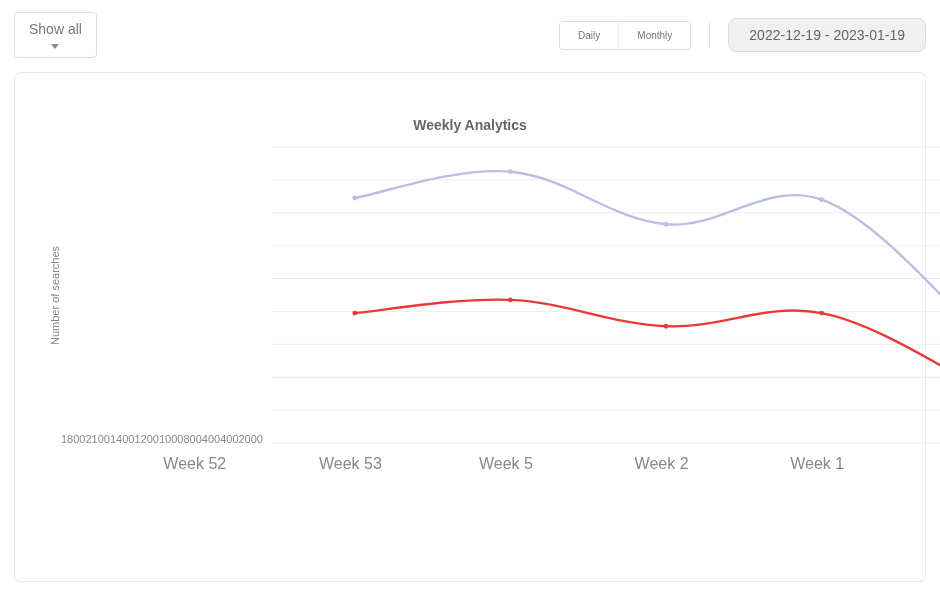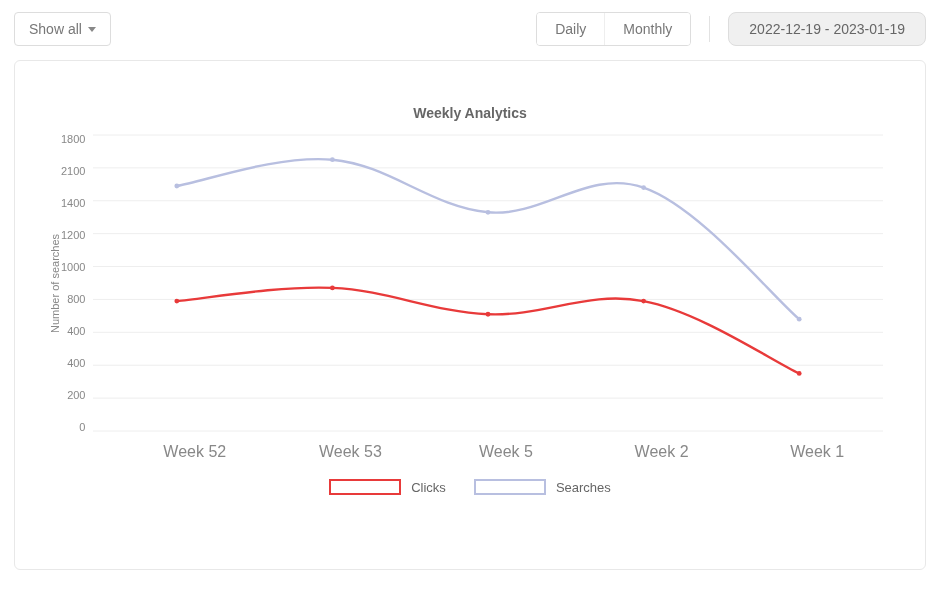--- a/index.html
+++ b/index.html
@@ -20,38 +20,39 @@
       display: inline-flex;
       align-items: center;
       gap: 6px;
       border: 1px solid #ddd;
       border-radius: 4px;
       padding: 8px 14px;
       font-size: 14px;
       color: #777;
       background: #fff;
       cursor: pointer;
+      flex-direction: column;
     }
     .caret-down {
       width: 0; height: 0;
       border-left: 4px solid transparent;
       border-right: 4px solid transparent;
       border-top: 5px solid #888;
       margin-top: 1px;
     }
     .spacer { flex: 1; }
     .seg-group {
       display: inline-flex;
       border: 1px solid #ddd;
       border-radius: 4px;
       overflow: hidden;
     }
     .seg-btn {
       padding: 8px 18px;
-      font-size: 14px;
+      font-size: 10px;
       color: #777;
       background: #fff;
       border: none;
       cursor: pointer;
     }
     .seg-btn + .seg-btn { border-left: 1px solid #eee; }
     .seg-btn.active { color: #E83A3A; }
     .vdiv {
       width: 1px; height: 26px; background: #e2e2e2;
       margin: 0 6px;
@@ -90,21 +91,20 @@
       transform: rotate(180deg);
       font-size: 11px;
       color: #888;
       text-align: center;
       padding-right: 4px;
       align-self: center;
       height: 300px;
     }
     .y-ticks {
       display: flex;
-      flex-direction: column;
       justify-content: space-between;
       align-items: flex-end;
       font-size: 11px;
       color: #888;
       padding-right: 8px;
       height: 300px;
       margin-top: 4px;
     }
     .plot {
       position: relative;
@@ -208,23 +208,13 @@
   </div>
 
   <div class="x-ticks">
     <div class="x-tick">Week 52</div>
     <div class="x-tick">Week 53</div>
     <div class="x-tick">Week 5</div>
     <div class="x-tick">Week 2</div>
     <div class="x-tick">Week 1</div>
   </div>
 
-  <div class="legend">
-    <div class="legend-item">
-      <span class="swatch swatch-red"></span>
-      <span>Clicks</span>
-    </div>
-    <div class="legend-item">
-      <span class="swatch swatch-blue"></span>
-      <span>Searches</span>
-    </div>
-  </div>
 </div>
 
 </body></html>

